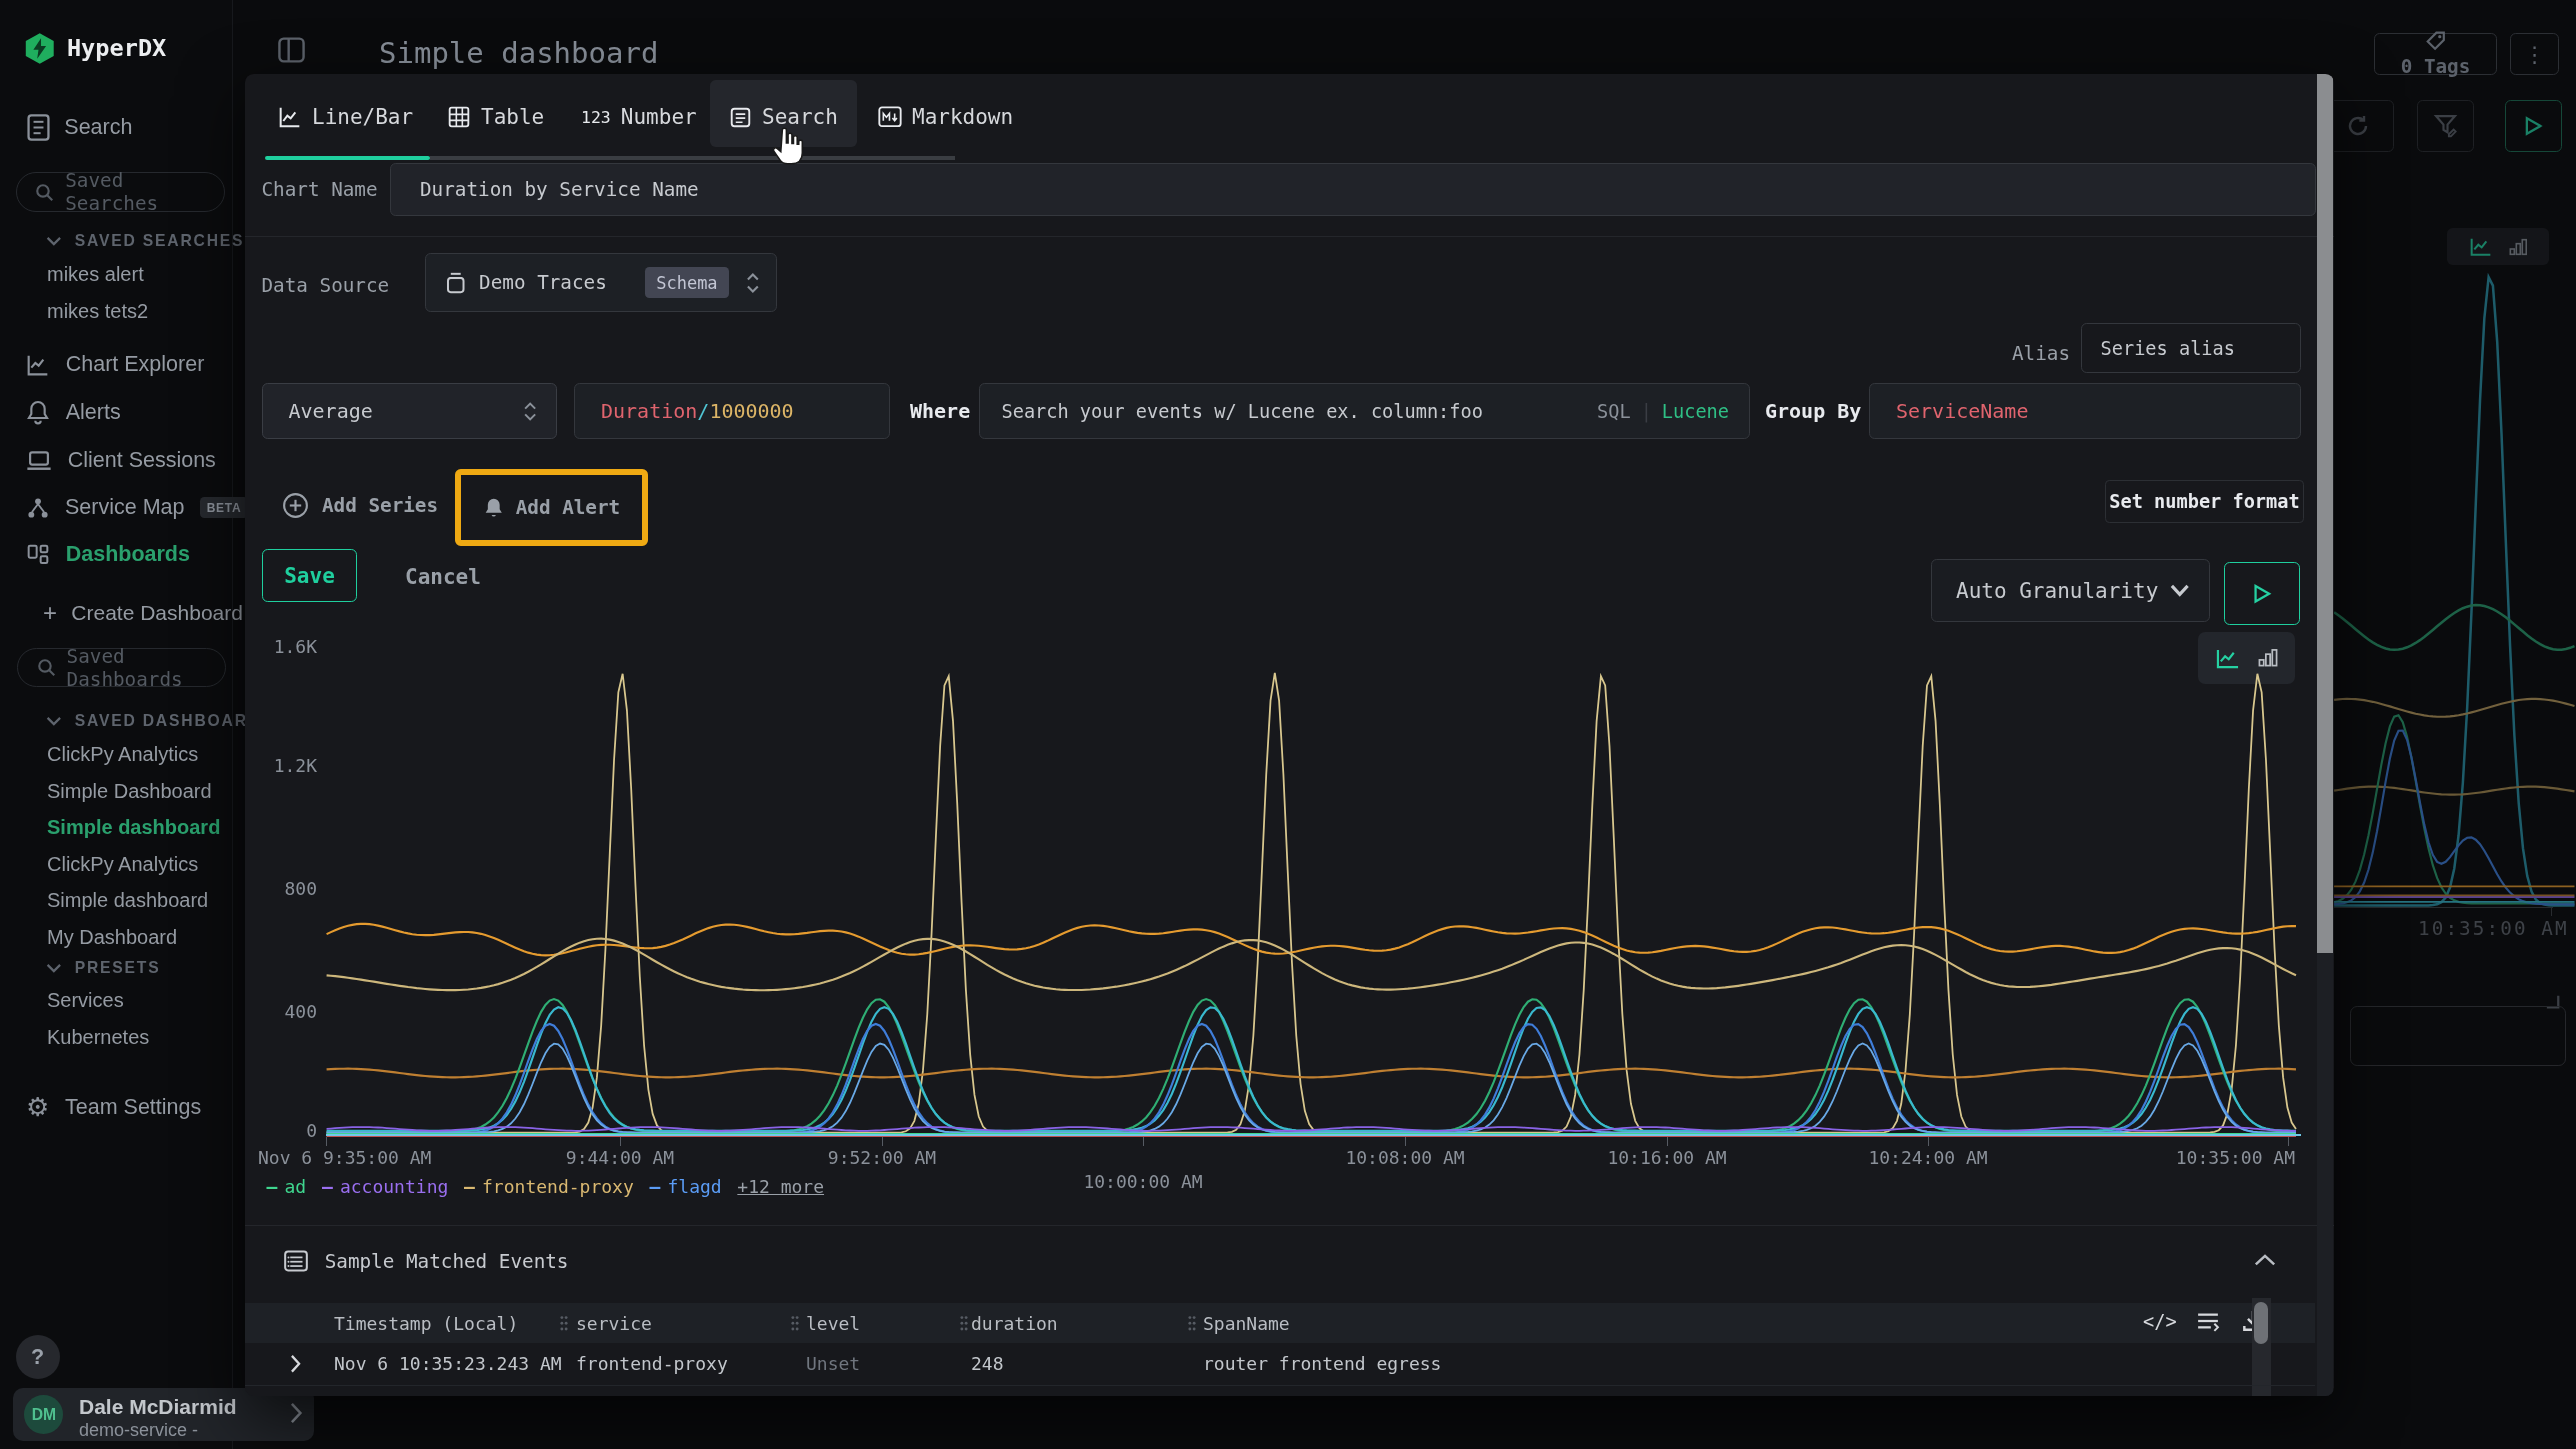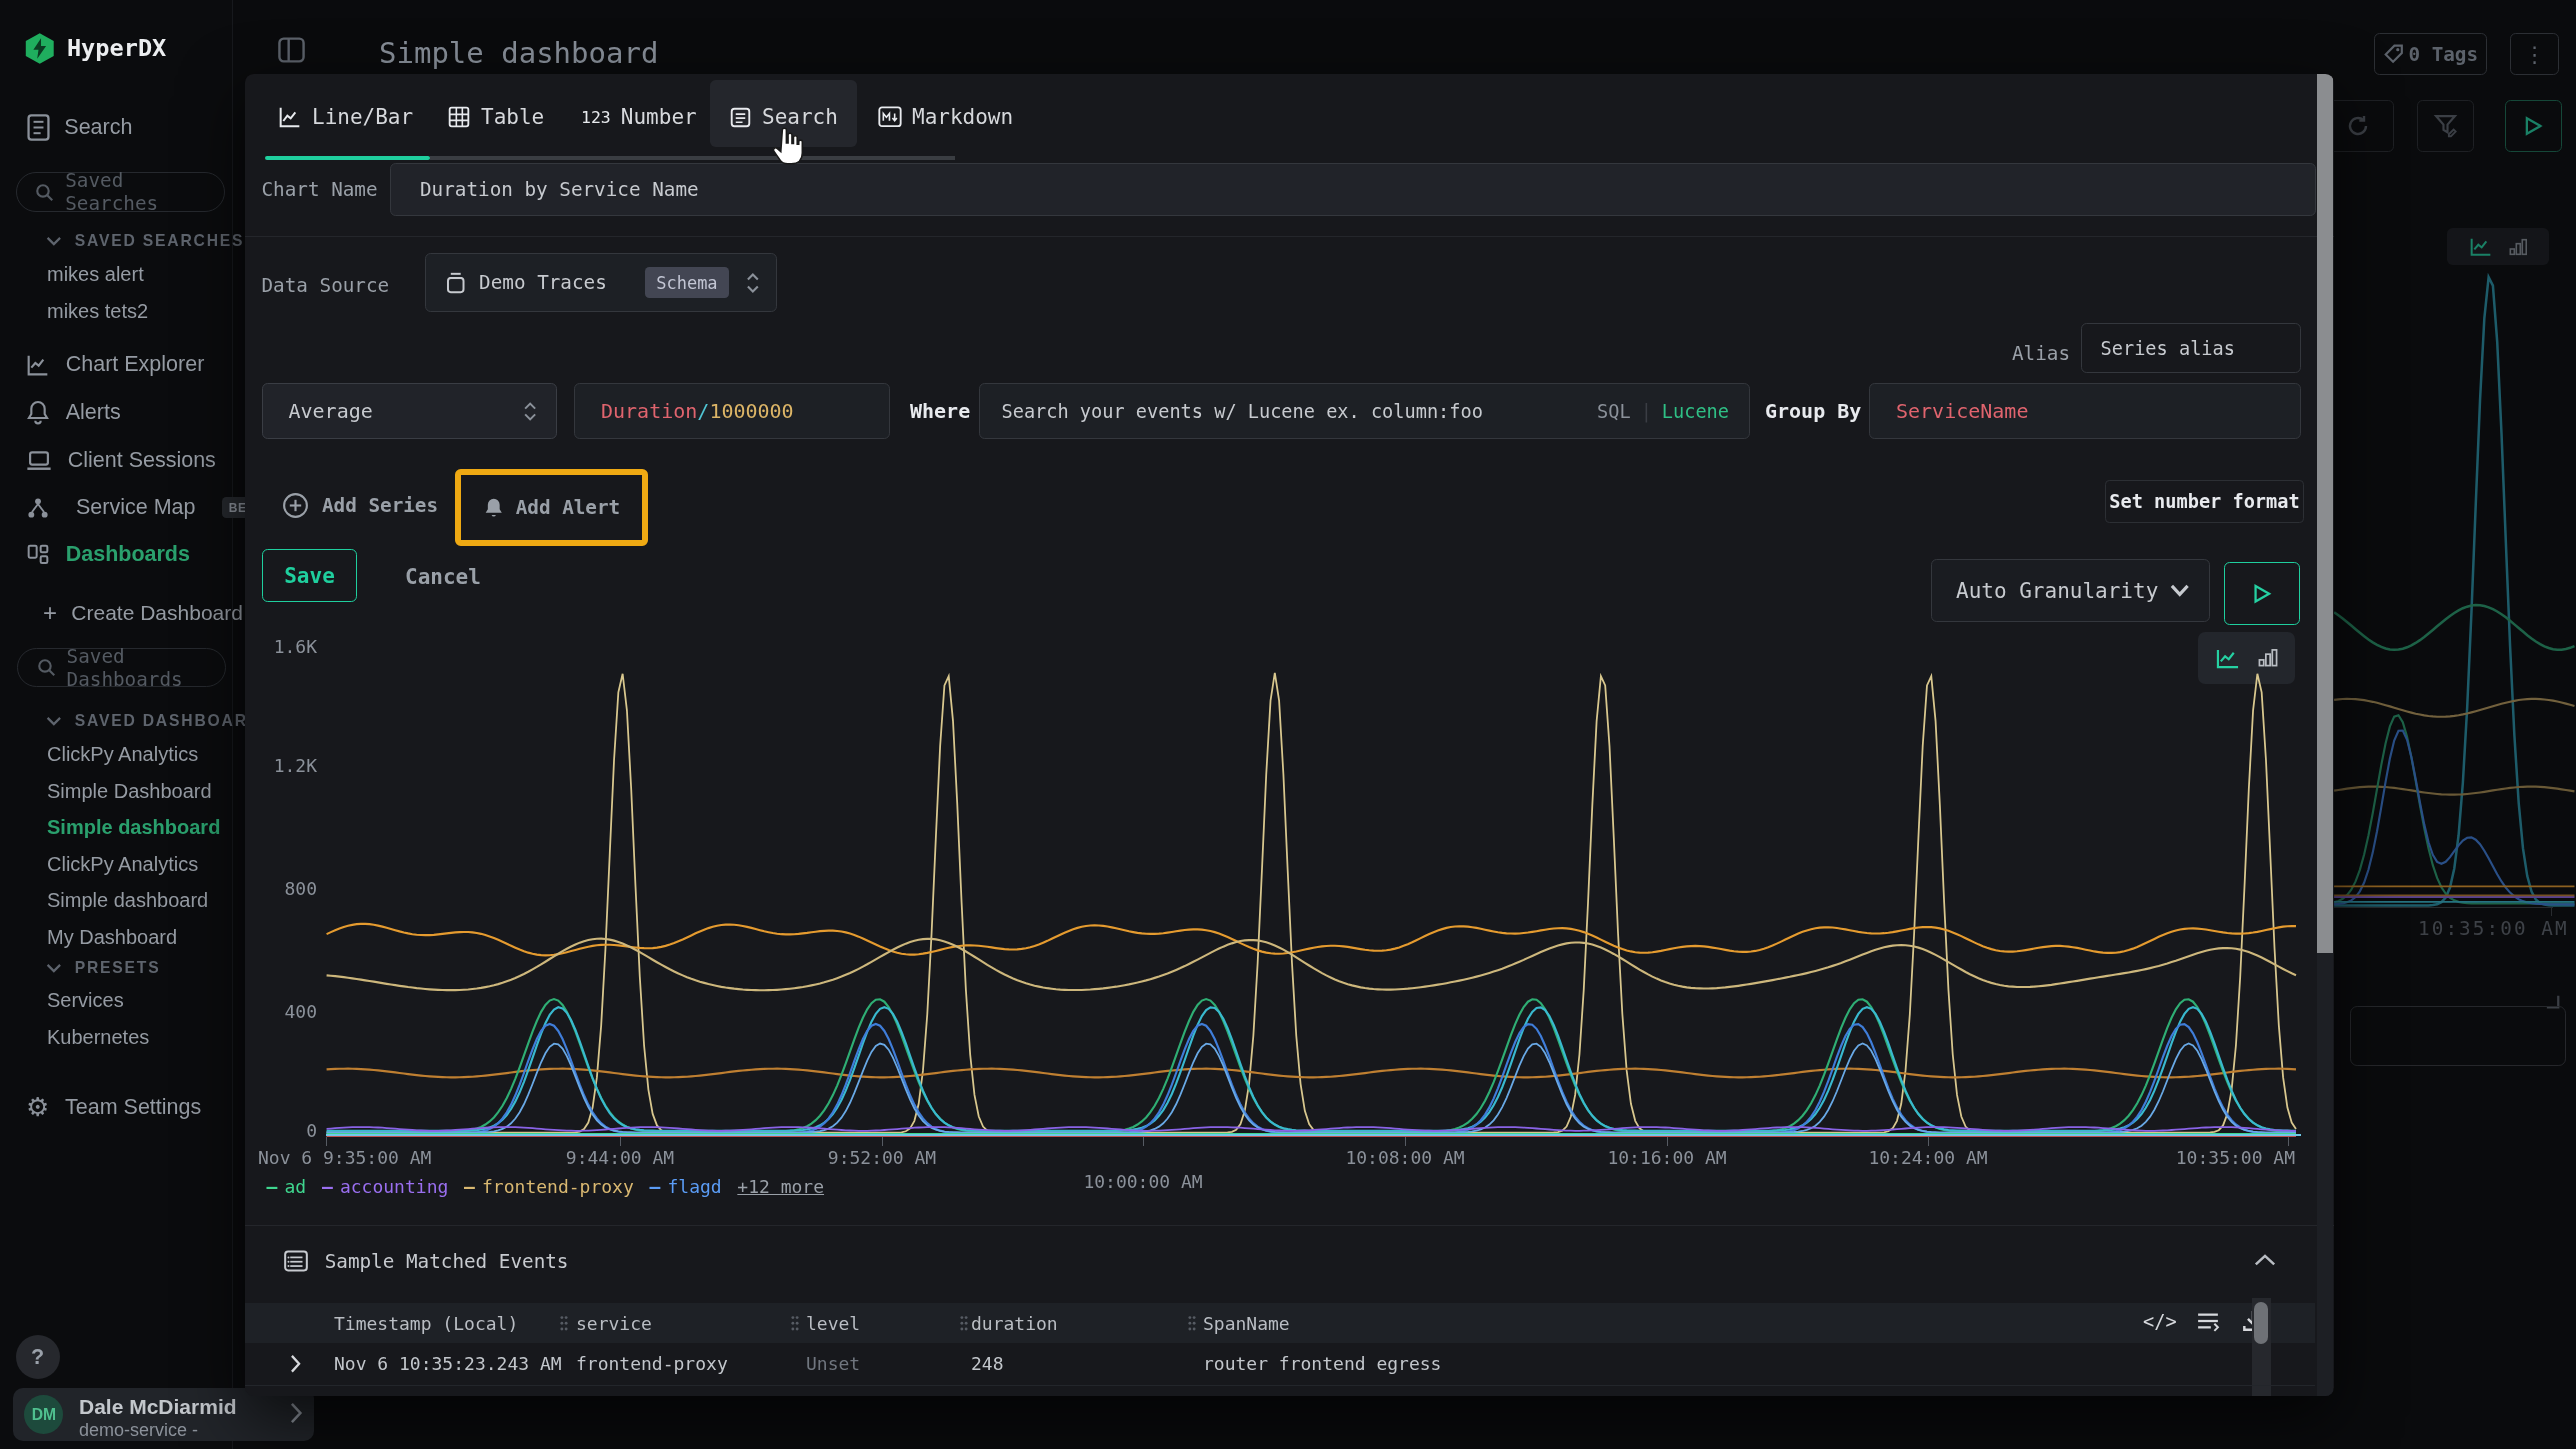--- a/index.html
+++ b/index.html
@@ -98,21 +98,21 @@
   </div>
   <div class="abs flex" style="left:26px;top:448px;gap:15.7px;">
     <span>
         <svg width="26" height="23" viewBox="0 0 19 16">
           <rect x="3" y="2" width="13" height="9" rx="1.5" fill="none" stroke="#8b919a" stroke-width="1.6"></rect>
           <line x1="1" y1="14" x2="18" y2="14" stroke="#8b919a" stroke-width="1.8"></line>
         </svg>
       </span>
     <span class="sidebar-item">Client Sessions</span>
   </div>
-  <div class="abs flex" style="left:26px;top:495px;gap:26px;">
+  <div class="abs flex" style="left:26px;top:495px;gap:15px;">
     <span>
         <svg width="24" height="24" viewBox="0 0 18 18">
           <circle cx="9" cy="4" r="2.2" fill="#8b919a"></circle>
           <circle cx="4" cy="14" r="2.2" fill="#8b919a"></circle>
           <circle cx="14" cy="14" r="2.2" fill="#8b919a"></circle>
           <line x1="9" y1="6" x2="4.5" y2="12" stroke="#8b919a" stroke-width="1.4"></line>
           <line x1="9" y1="6" x2="13.5" y2="12" stroke="#8b919a" stroke-width="1.4"></line>
         </svg>
       </span>
     <span class="sidebar-item">Service Map</span>
@@ -197,21 +197,21 @@
   </div>
 
   <div class="abs" style="left:278px;top:37px;">
     <svg width="27" height="26" viewBox="0 0 19 18">
         <rect x="1" y="1" width="17" height="16" rx="3" fill="none" stroke="#5c626b" stroke-width="1.7"></rect>
         <line x1="7.5" y1="1" x2="7.5" y2="17" stroke="#5c626b" stroke-width="1.7"></line>
       </svg>
   </div>
   <div class="abs mono" style="left:379px;top:36px;font-size:29px;color:#878e98;white-space:nowrap;">Simple dashboard</div>
 
-  <div class="abs btn" style="left:2374px;top:33px;width:113px;height:42px;gap:4px;">
+  <div class="abs btn" style="left:2374px;top:33px;width:123px;height:42px;gap:4px;flex-direction:column;">
     <span>
         <svg width="21.5" height="21.5" viewBox="0 0 16 16">
           <path d="M2 8.5 8.5 2H14v5.5L7.5 14z" fill="none" stroke="#5c626b" stroke-width="1.6"></path>
           <circle cx="11" cy="5" r="1.2" fill="#5c626b"></circle>
         </svg>
       </span>
     <span class="mono" style="font-size:19.3px;color:#5c626b;font-weight:bold;">0 Tags</span>
   </div>
   <div class="abs btn" style="left:2510px;top:33px;width:49px;height:42px;">
     <span style="font-size:21.5px;color:#5c626b;font-family:'DejaVu Sans',sans-serif;">⋮</span>

